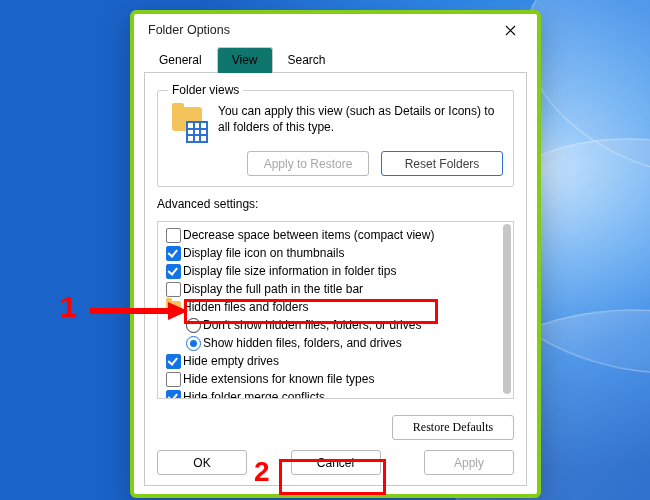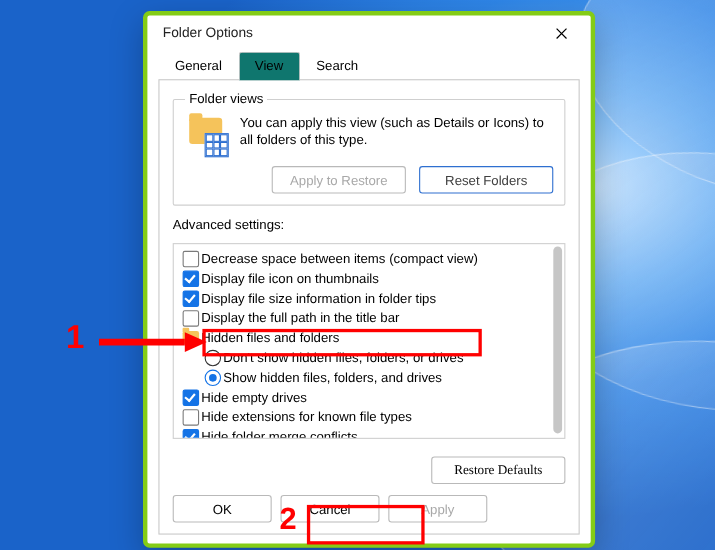--- a/index.html
+++ b/index.html
@@ -60,21 +60,21 @@
   .chk.checked{background:#1473e6;border-color:#1473e6;}
   .chk.checked::after{content:"";width:7px;height:4px;border:2px solid #fff;border-top:none;border-right:none;transform:rotate(-50deg) translateY(-1px);}
   .rdo{width:13px;height:13px;border:1px solid #333;border-radius:50%;background:#fff;
     flex:0 0 13px;display:flex;align-items:center;justify-content:center;}
   .rdo.sel{border-color:#1473e6;}
   .rdo.sel::after{content:"";width:7px;height:7px;border-radius:50%;background:#1473e6;}
   .fldsmall{width:15px;height:12px;background:#f5c35b;border-radius:2px;position:relative;flex:0 0 15px;}
   .fldsmall::before{content:"";position:absolute;left:0;top:-3px;width:6px;height:4px;background:#f5c35b;border-radius:1px 1px 0 0;}
   .scrollbar{position:absolute;right:2px;top:2px;bottom:2px;width:8px;}
   .thumb{position:absolute;right:0;top:0;width:8px;height:170px;background:#c6c6c6;border-radius:4px;}
-  .footerbtns{display:flex;gap:8px;justify-content:flex-start;margin-top:auto;}
+  .footerbtns{display:flex;gap:8px;justify-content:space-between;margin-top:auto;}
   .footerbtns .winbtn{min-width:88px;}
   
   .anno-1{position:absolute;left:60px;top:290px;color:#ff0000;font-weight:700;font-size:30px;font-family:Arial;}
   .anno-arrow{position:absolute;left:90px;top:300px;}
   .anno-2{position:absolute;left:254px;top:456px;color:#ff0000;font-weight:700;font-size:28px;font-family:Arial;}
   .anno-box{position:absolute;border:3px solid #ff0000;pointer-events:none;}
   .restore{display:flex;justify-content:flex-end;margin-top:6px;font-family:Liberation Serif, serif;}
 </style>
 </head>
 <body>

